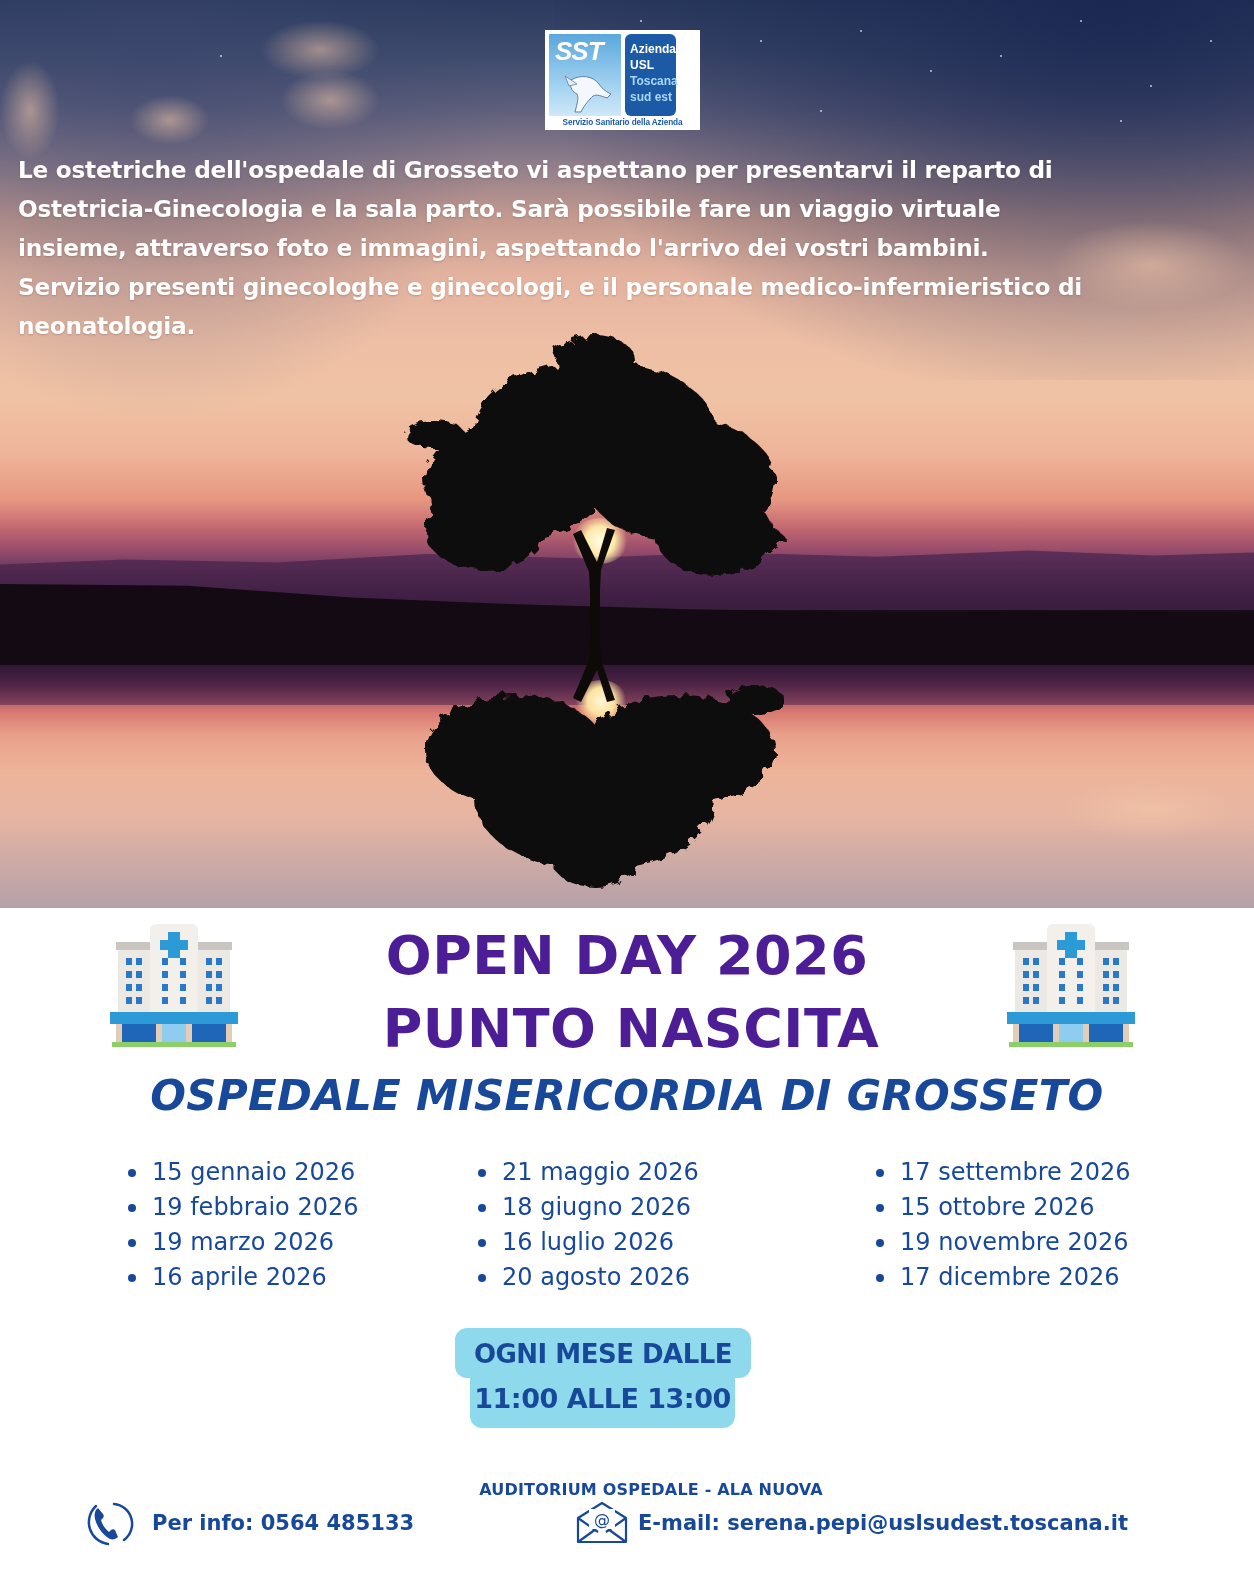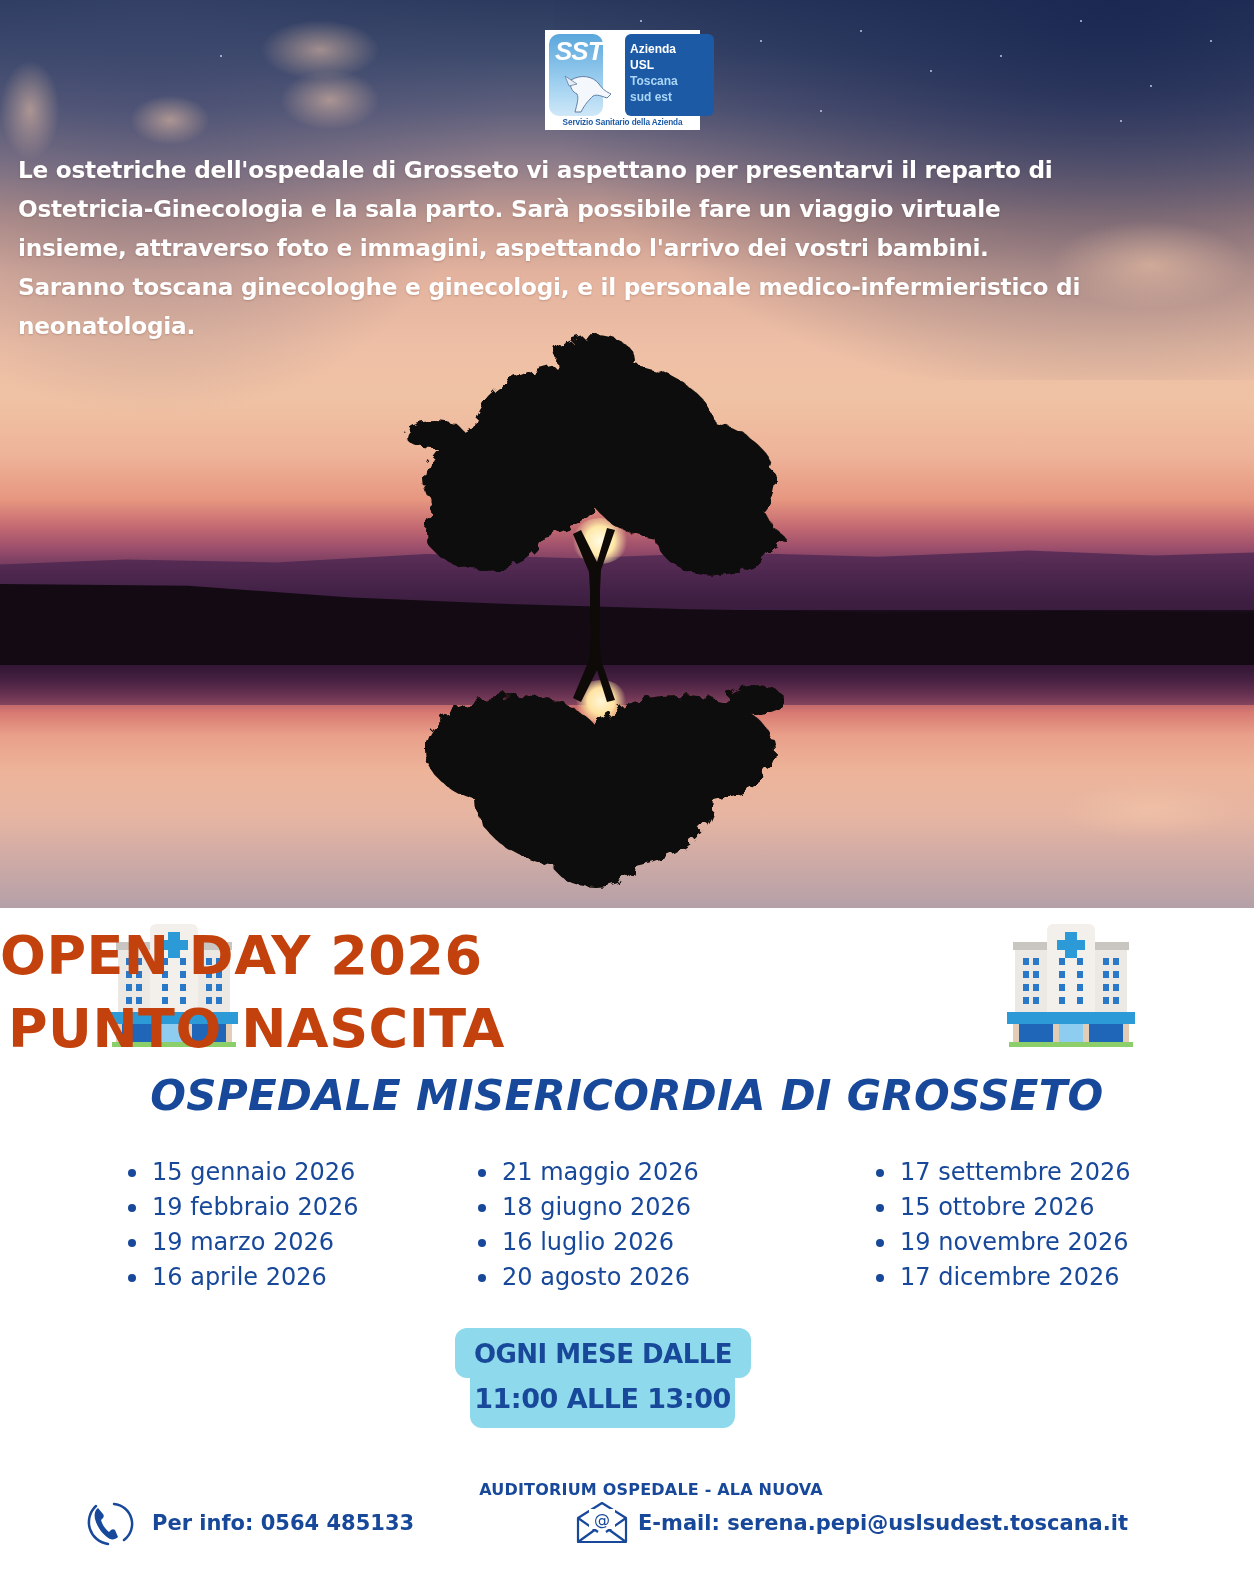--- a/index.html
+++ b/index.html
@@ -55,32 +55,32 @@
     position: absolute; left: 395px; top: 330px; width: 400px; height: 560px;
   }
   .hero .star { position: absolute; width: 2px; height: 2px; background: #e8ecff; border-radius: 50%; opacity: 0.8; }
 
   
   .logo {
     position: absolute; left: 545px; top: 30px; width: 155px; height: 100px;
     background: #ffffff; border: 2px solid #ffffff;
   }
   .logo .logo-left {
-    position: absolute; left: 2px; top: 2px; width: 54px; height: 82px;
+    position: absolute; left: 2px; top: 2px; width: 72px; height: 82px;
     background: linear-gradient(180deg, #5aa7dc 0%, #9fd0f0 60%, #cfe8f8 100%);
-    border-radius: 10px;
+    border-radius: 1px;
   }
   .logo .logo-sst {
     position: absolute; left: 6px; top: 2px; font-family: "Liberation Sans", sans-serif;
     font-weight: bold; font-size: 26px; color: #ffffff; letter-spacing: -1px;
     font-style: italic;
   }
   .logo .logo-horse { position: absolute; left: 14px; top: 36px; width: 50px; height: 46px; }
   .logo .logo-right {
-    position: absolute; left: 78px; top: 2px; width: 89px; height: 82px;
+    position: absolute; left: 78px; top: 2px; width: 51px; height: 82px;
     background: #1c5aa6; border-radius: 6px; padding: 7px 0 0 5px;
   }
   .logo .logo-line {
     display: block; font-family: "Liberation Sans", sans-serif; font-weight: bold;
     font-size: 12px; line-height: 16px;
   }
   .logo .l-white { color: #ffffff; }
   .logo .l-light { color: #a9d6f5; }
   .logo .logo-bottom {
     position: absolute; left: 0; bottom: 1px; width: 151px; text-align: center;
@@ -98,22 +98,22 @@
   .intro span { display: block; white-space: nowrap; }
 
   
   .lower { position: absolute; left: 0; top: 908px; width: 1254px; height: 673px; background: #ffffff; }
 
   .hospital { position: absolute; width: 132px; height: 130px; }
   .hospital.left { left: 108px; top: 918px; }
   .hospital.right { left: 1005px; top: 918px; }
 
   .title-1, .title-2 {
-    position: absolute; left: 0; width: 1254px; text-align: left;
-    font-family: "DejaVu Sans", sans-serif; font-weight: bold; color: #c2410c;
+    position: absolute; left: 0; width: 1254px; text-align: center;
+    font-family: "DejaVu Sans", sans-serif; font-weight: bold; color: #4c1d95;
     letter-spacing: 0.5px;
   }
   .title-1 { top: 922px; font-size: 54px; line-height: 68px; }
   .title-2 { top: 995px; font-size: 54px; line-height: 68px; padding-left: 8px; }
   .title-3 {
     position: absolute; left: 0; top: 1068px; width: 1254px; text-align: center;
     font-family: "DejaVu Sans", sans-serif; font-weight: bold; font-size: 42px;
     line-height: 56px; color: #17489a; letter-spacing: 0.3px; font-style: italic;
   }
 
@@ -240,21 +240,21 @@
     <span class="logo-line l-light">Toscana</span>
     <span class="logo-line l-light">sud est</span>
   </div>
   <div class="logo-bottom">Servizio Sanitario della Azienda</div>
 </div>
 
 <div class="intro">
   <span>Le ostetriche dell'ospedale di Grosseto vi aspettano per presentarvi il reparto di</span>
   <span>Ostetricia-Ginecologia e la sala parto. Sarà possibile fare un viaggio virtuale</span>
   <span>insieme, attraverso foto e immagini, aspettando l'arrivo dei vostri bambini.</span>
-  <span>Saranno toscana ginecologhe e ginecologi, e il personale medico-infermieristico di</span>
+  <span>Servizio presenti ginecologhe e ginecologi, e il personale medico-infermieristico di</span>
   <span>neonatologia.</span>
 </div>
 
 <div class="lower"></div>
 
 <svg class="hospital left" viewBox="0 0 132 130">
   <rect x="10" y="28" width="112" height="90" fill="#ece8e3"></rect>
   <rect x="8" y="24" width="34" height="8" fill="#c9c6c1"></rect>
   <rect x="90" y="24" width="34" height="8" fill="#c9c6c1"></rect>
   <rect x="42" y="6" width="48" height="112" rx="6" fill="#f3f0ec"></rect>

